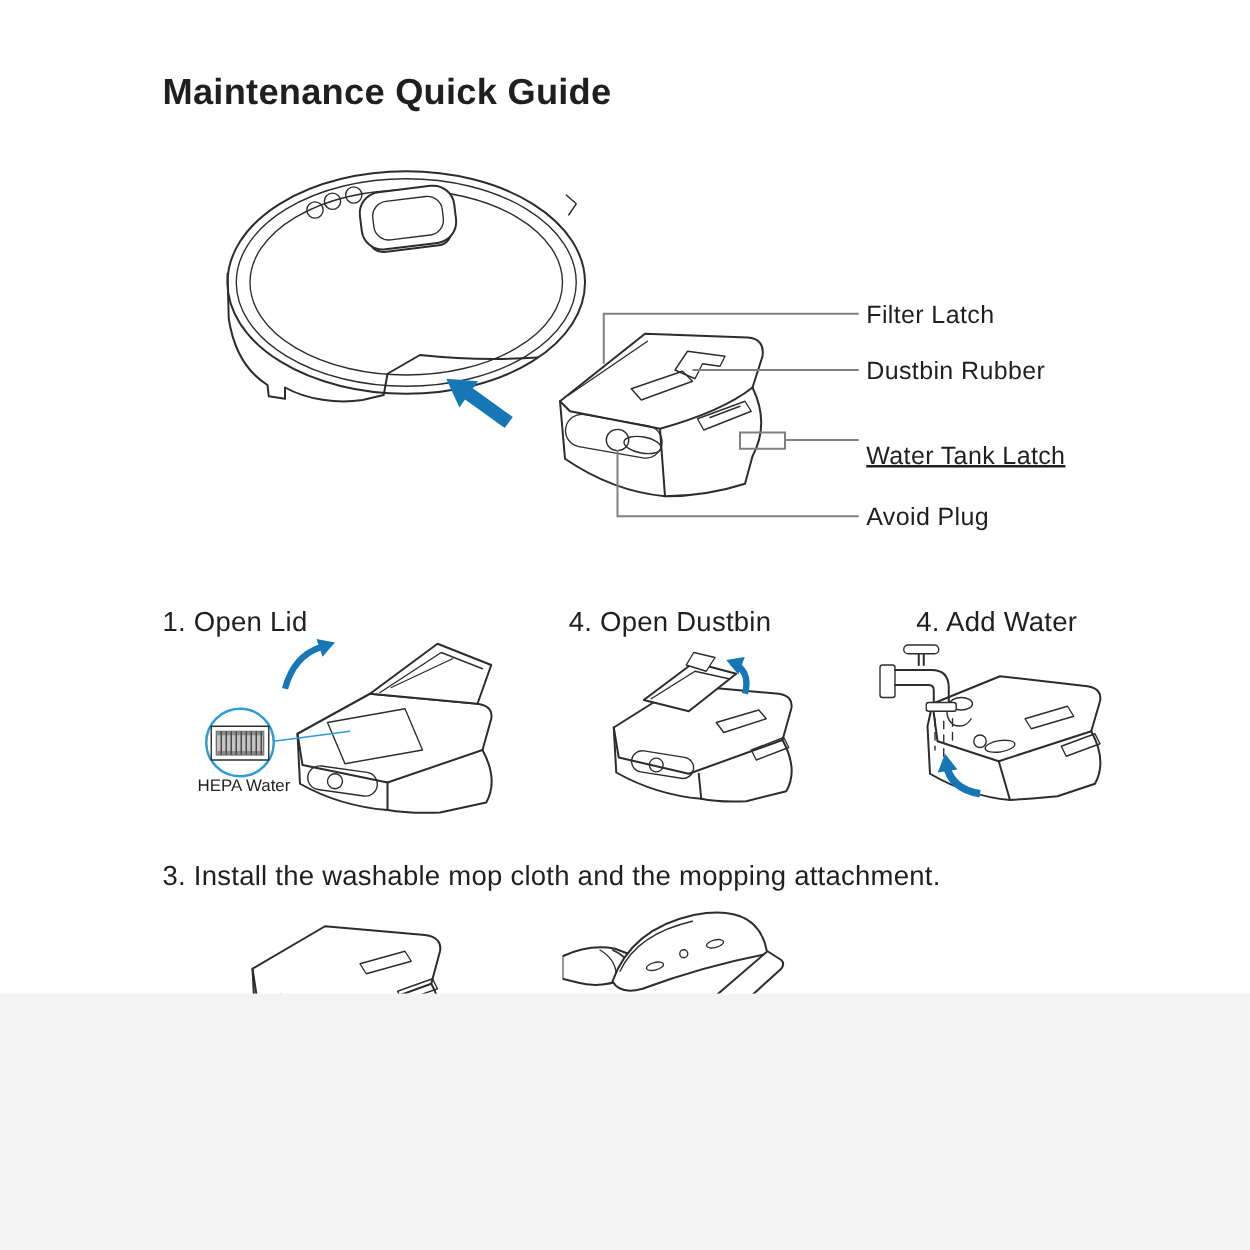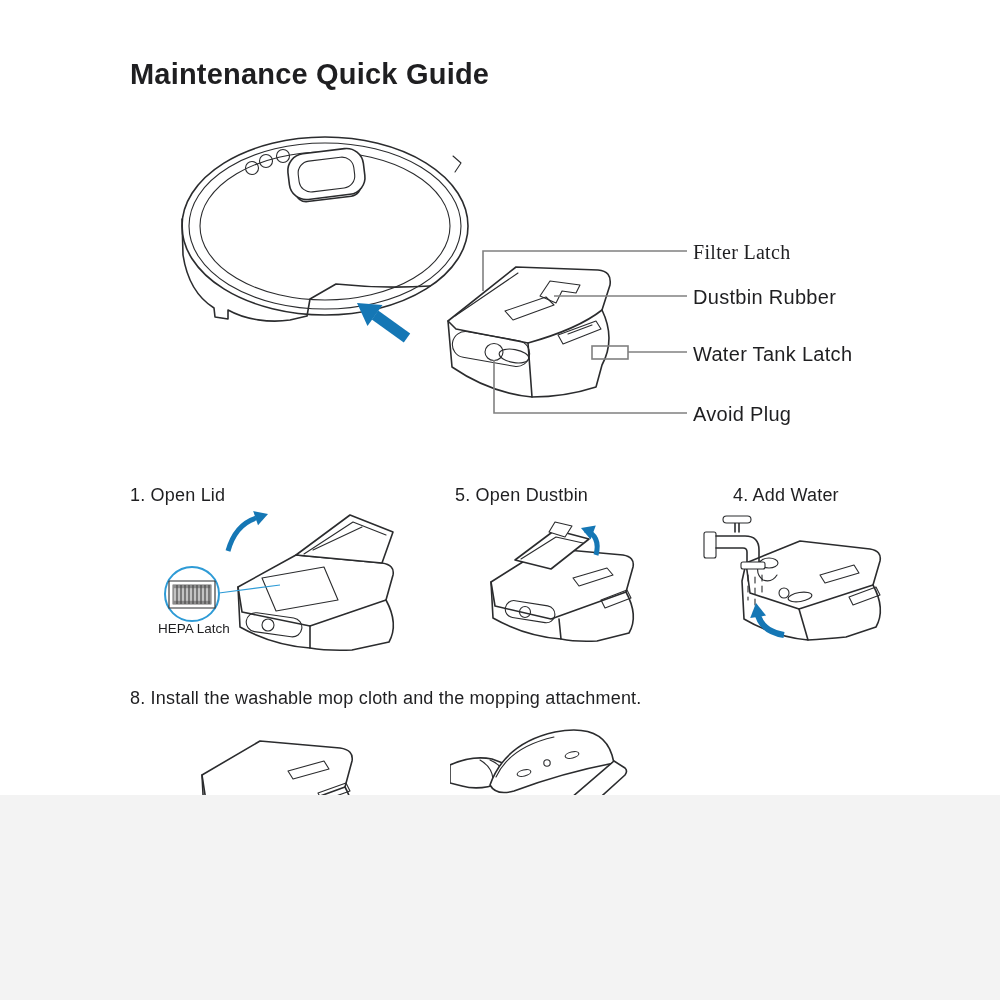--- a/index.html
+++ b/index.html
@@ -11,21 +11,21 @@
   .abs{position:absolute;}
   .title{
     left:130px;top:58px;font-size:29px;font-weight:700;color:var(--text-dark,#1f1f21);
     letter-spacing:0.2px;margin:0;
   }
   .callout-label{
     left:693px;font-size:20px;color:var(--text-dark,#222325);letter-spacing:0.3px;
     white-space:nowrap;line-height:24px;
   }
   .step-label{
-    font-size:18px;color:var(--text-dark,#2a2a2c);letter-spacing:0.2px;white-space:nowrap;
+    font-size:22px;color:var(--text-dark,#2a2a2c);letter-spacing:0.2px;white-space:nowrap;
   }
   .hepa-label{
     left:158px;top:621px;font-size:13.5px;color:var(--text-dark,#2a2a2c);white-space:nowrap;
   }
   .warning-text{
     left:205px;top:897px;width:500px;font-size:14px;line-height:21.5px;
     color:var(--text-body,#4d4d4f);letter-spacing:0.1px;
   }
   .warning-text div{white-space:nowrap;}
   
@@ -89,27 +89,27 @@
       <path class="gray" d="M 478,237 L 537,237"></path>
       <path class="gray" d="M 344,245 L 344,298 L 537,298"></path>
     </g>
 
     <g>
       <path class="blue-l" style="stroke-width:11;" d="M 257,223 L 225,200"></path>
       <polygon class="blue-f" points="207,188 232.5,190 217.5,211"></polygon>
     </g>
   </svg>
 
-  <div class="abs callout-label" style="top:240px;font-family:Liberation Serif, serif;">Filter Latch</div>
+  <div class="abs callout-label" style="top:240px;">Filter Latch</div>
   <div class="abs callout-label" style="top:285px;">Dustbin Rubber</div>
-  <div class="abs callout-label" style="top:342px;">Water Tank Latch</div>
+  <div class="abs callout-label" style="top:353px;text-decoration:underline;">Water Tank Latch</div>
   <div class="abs callout-label" style="top:402px;">Avoid Plug</div>
 
   <div class="abs step-label" style="left:130px;top:485px;">1. Open Lid</div>
-  <div class="abs step-label" style="left:455px;top:485px;">5. Open Dustbin</div>
+  <div class="abs step-label" style="left:455px;top:485px;">4. Open Dustbin</div>
   <div class="abs step-label" style="left:733px;top:485px;">4. Add Water</div>
 
   <svg class="abs" style="left:150px;top:505px;" width="250" height="155" viewBox="0 0 250 155">
     <defs>
       <pattern id="mesh" width="4" height="4" patternUnits="userSpaceOnUse">
         <path d="M0,4 L4,0 M0,0 L4,4" stroke="#9a9a9a" stroke-width="0.6" fill="none"></path>
       </pattern>
     </defs>
     <g>
       <path class="artw" d="M 88,82 L 146,50 L 232,58 Q 245,60 243,70 L 236,95 L 160,121 L 92,107 Z"></path>
@@ -133,21 +133,21 @@
       <circle class="cblue" style="fill:#ffffff;stroke-width:2;" cx="42" cy="89" r="27"></circle>
       <g>
         <rect class="artw thin" x="19" y="76" width="46" height="27"></rect>
         <rect x="23" y="80" width="38" height="19" fill="#c3c3c3" stroke="#4a4a4a" stroke-width="0.8"></rect>
         <rect x="23" y="80" width="38" height="3.2" fill="#8b8b8b"></rect>
         <rect x="23" y="95.8" width="38" height="3.2" fill="#8b8b8b"></rect>
         <path d="M27,80 V99 M31,80 V99 M35,80 V99 M39,80 V99 M43,80 V99 M47,80 V99 M51,80 V99 M55,80 V99 M59,80 V99" stroke="#4a4a4a" stroke-width="1.2" fill="none"></path>
       </g>
     </g>
   </svg>
-  <div class="abs hepa-label">HEPA Latch</div>
+  <div class="abs hepa-label">HEPA Water</div>
 
   <svg class="abs" style="left:455px;top:510px;" width="220" height="150" viewBox="0 0 220 150">
     <g>
       <path class="artw" d="M 36,72 L 90,38 L 168,45 Q 180,47 178,57 L 171,82 L 96,109 L 40,96 Z"></path>
       <path class="artw" d="M 60,50 L 100,20 L 134,29 L 96,59 Z"></path>
       <path class="art thin" d="M 66,49 L 101,27 L 128,33"></path>
       <path class="artw thin" d="M 94,22 L 100,12 L 117,16 L 110,27 Z"></path>
       <path class="art thin" d="M 118,68 L 152,58 L 158,65 L 124,76 Z"></path>
       <path class="art thin" d="M 146,90 L 172,80 L 176,88 L 150,98 Z"></path>
       <path class="art" d="M 36,72 L 38,108 Q 70,126 106,129 L 104,109"></path>
@@ -185,21 +185,21 @@
       <path class="art" d="M 35,27 L 35,18 M 39,27 L 39,18"></path>
       <rect class="artw thin" x="23" y="11" width="28" height="7" rx="3.5"></rect>
       <path class="art thin" stroke-dasharray="6,5" d="M 48,70 V 95 M 55,72 V 103 M 62,70 V 92"></path>
     </g>
     <g>
       <path class="blue-l" style="stroke-width:6;" d="M 84,130 Q 60,126 57,106"></path>
       <polygon class="blue-f" points="56,98 66,110.6 50.2,113"></polygon>
     </g>
   </svg>
 
-  <div class="abs step-label" style="left:130px;top:688px;">8. Install the washable mop cloth and the mopping attachment.</div>
+  <div class="abs step-label" style="left:130px;top:688px;">3. Install the washable mop cloth and the mopping attachment.</div>
 
   <svg class="abs" style="left:180px;top:725px;" width="250" height="155" viewBox="0 0 250 155">
     <g>
       <path class="artw" d="M 22,50 L 80,16 L 160,23 Q 174,25 172,36 L 165,62 L 88,90 L 26,76 Z"></path>
       <path class="art thin" d="M 108,46 L 144,36 L 149,44 L 113,54 Z"></path>
       <path class="art thin" d="M 138,68 L 166,58 L 170,66 L 142,76 Z"></path>
       <path class="art" d="M 22,50 L 24,88 Q 56,107 94,110 L 88,90"></path>
       <path class="art" d="M 165,62 Q 178,86 168,104 L 136,112 Q 112,113 94,110"></path>
       <g transform="rotate(9 60 82)">
           <rect class="art thin" x="36" y="73" width="50" height="17" rx="8.5"></rect>

